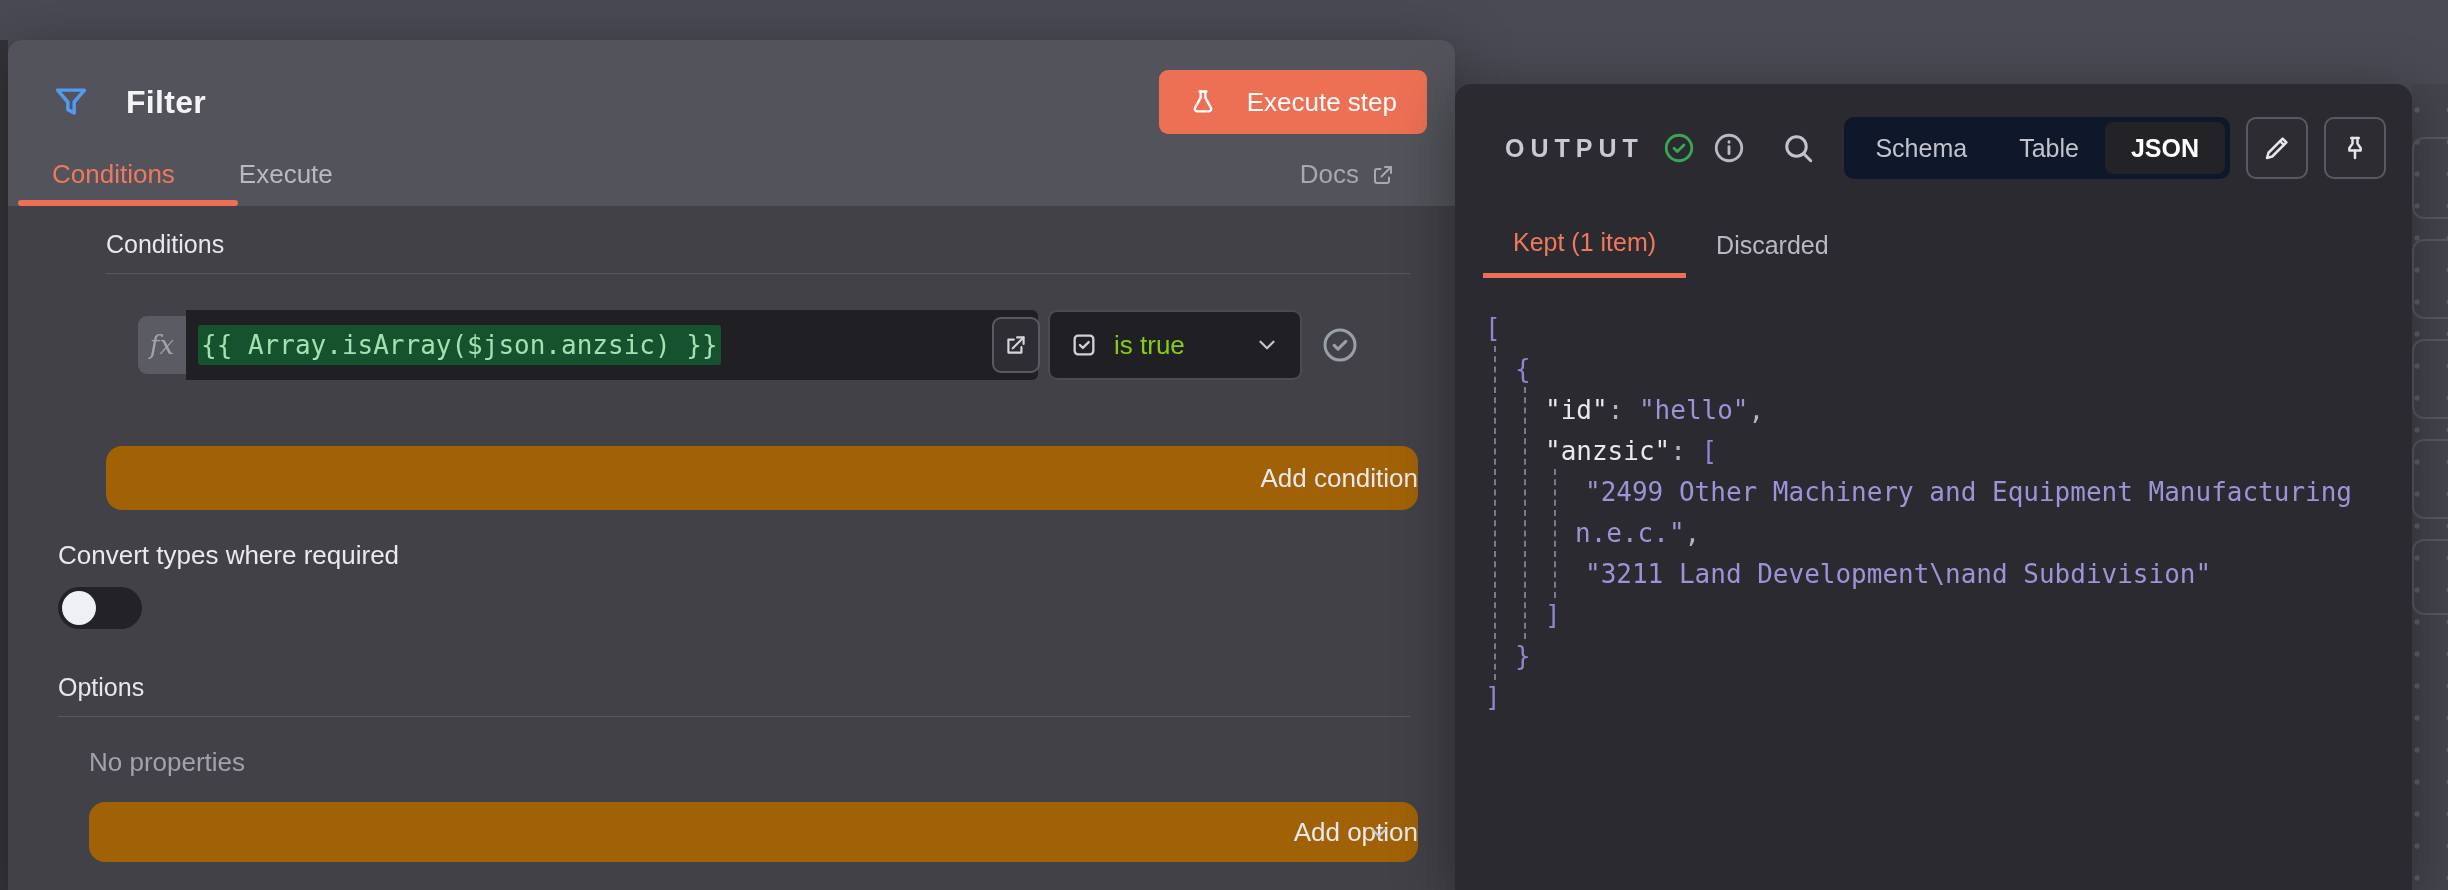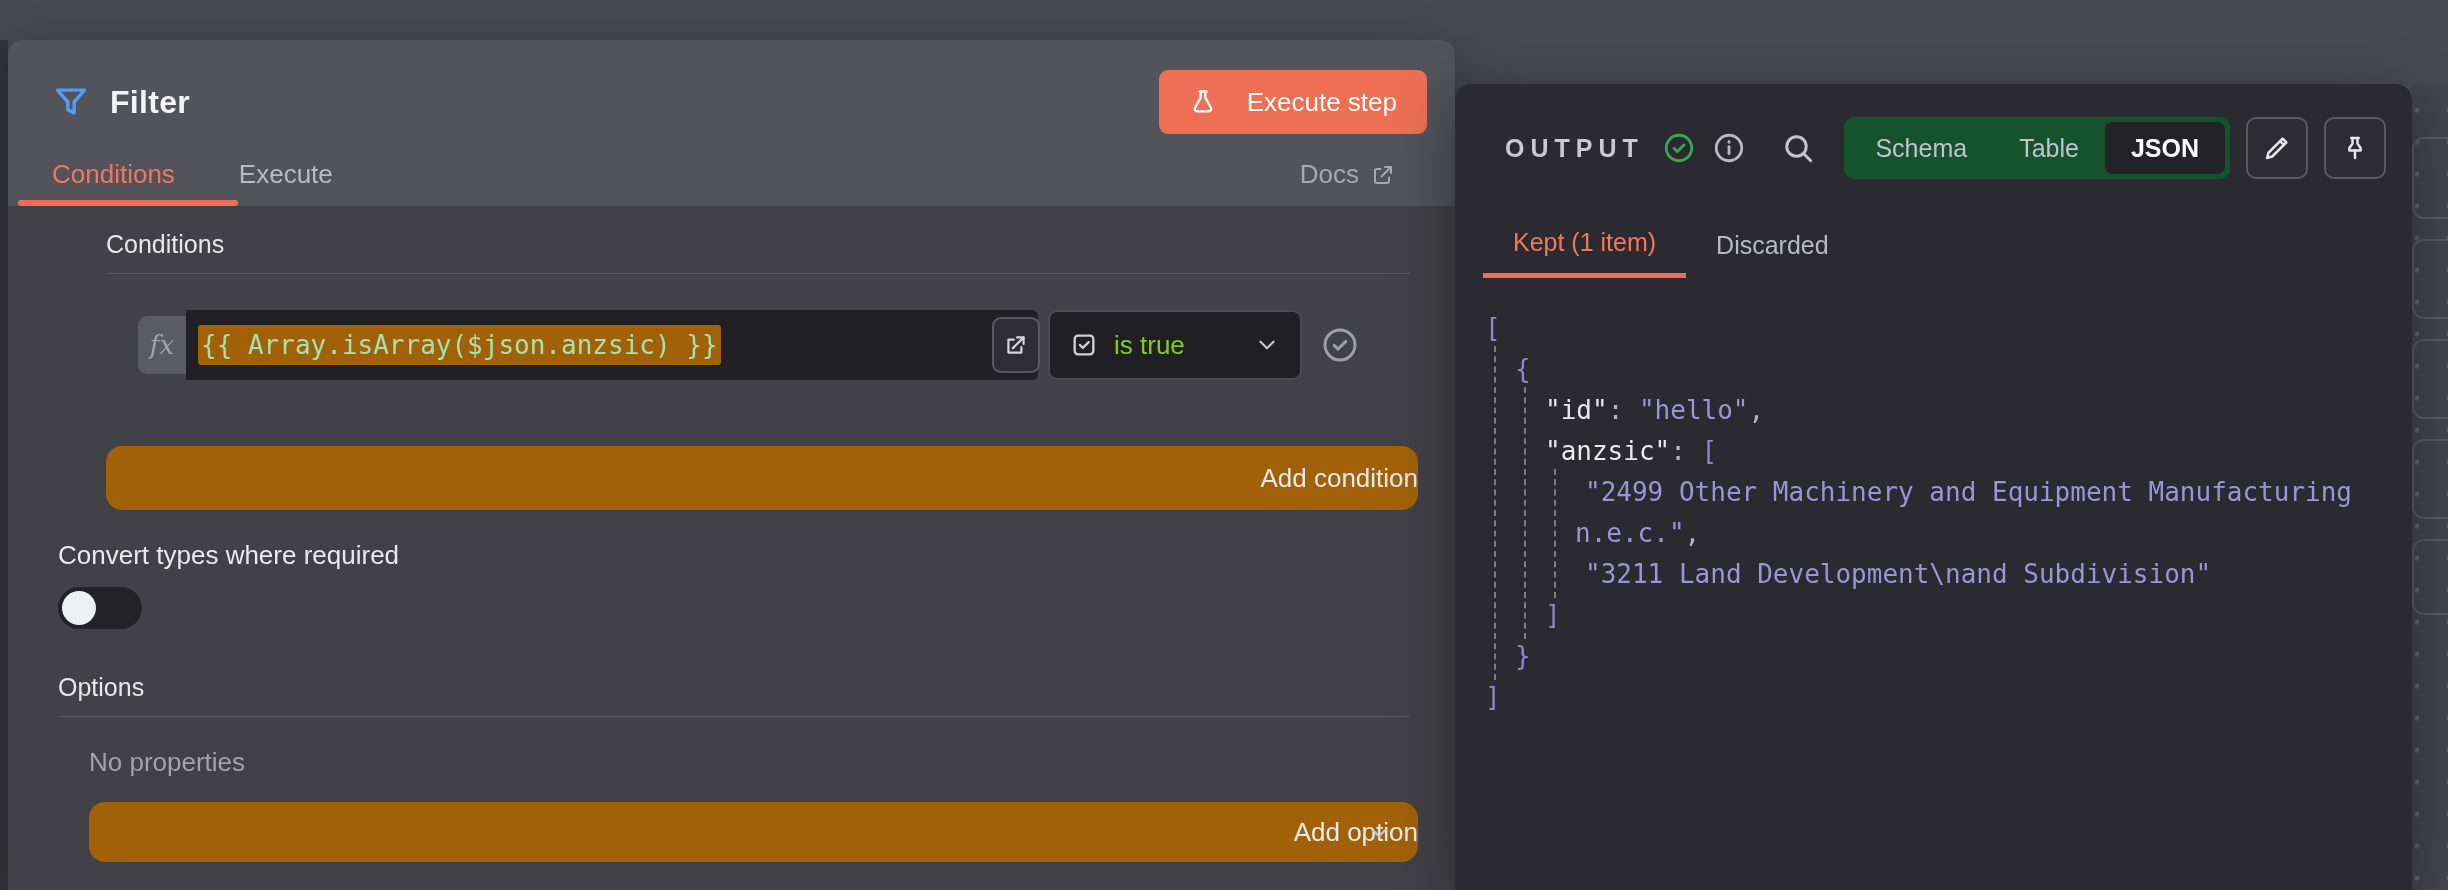--- a/index.html
+++ b/index.html
@@ -27,21 +27,21 @@
   .main-panel{
     position:absolute; left:8px; top:40px; width:1447px; height:850px;
     background:#414147; border-radius:14px 14px 0 0;
     box-shadow:0 12px 60px rgba(0,0,0,.35);
   }
   .panel-header{
     position:relative; height:166px; background:#53535b; border-radius:14px 14px 0 0;
   }
   .title-row{ display:flex; align-items:center; padding:30px 28px 0 44px; }
   .node-icon{ width:38px; height:38px; flex:none; }
-  .node-title{ font-size:32px; font-weight:600; color:#f4f4f6; margin-left:20px; letter-spacing:.3px; }
+  .node-title{ font-size:32px; font-weight:600; color:#f4f4f6; margin-left:36px; letter-spacing:.3px; }
   .execute-btn{
     margin-left:auto; height:64px; padding:0 30px; border:none; cursor:pointer;
     background:#ed7054; color:#ffffff; font-size:26px; font-family:inherit;
     border-radius:9px; display:flex; align-items:center; gap:30px;
   }
   .tabs-row{ position:absolute; left:44px; bottom:16px; display:flex; gap:64px; }
   .tab{ font-size:26px; cursor:pointer; }
   .tab.active{ color:#f0785e; }
   .tab.inactive{ color:#b9b9c3; }
   .docs-link{ position:absolute; right:60px; bottom:16px; display:flex; align-items:center; gap:12px;
@@ -54,21 +54,21 @@
   .section-head.indented{ margin-left:48px; }
   .section-label{ font-size:25px; color:#e8e8ea; }
 
   .cond-row{ margin:36px 0 0 48px; display:flex; align-items:center; height:70px;padding-left:32px; }
   .fx-tab{ width:48px; height:58px; background:#5b5b63; border-radius:9px 0 0 9px; flex:none;
            display:flex; align-items:center; justify-content:center;
            font-family:"DejaVu Serif", serif; font-style:italic; font-size:26px; color:#a2a3ad; }
   .expr-input{ width:852px; height:70px; background:#202024; border-radius:0 6px 6px 0; flex:none;
                display:flex; align-items:center; padding-left:12px; position:relative;
                font-family:"DejaVu Sans Mono", monospace; font-size:26px; }
-  .expr-hl{ background:#a16207; color:#a5e0b2; padding:5px 3px; border-radius:3px; white-space:pre; }
+  .expr-hl{ background:#14532d; color:#a5e0b2; padding:5px 3px; border-radius:3px; white-space:pre; }
   .expand-btn{ position:absolute; right:-2px; top:7px; width:48px; height:56px;
                background:#2d2d33; border:2px solid #5a5a62; border-radius:9px; cursor:pointer;
                display:flex; align-items:center; justify-content:center; }
   .op-select{ width:254px; height:70px; margin-left:10px; flex:none; cursor:pointer;
               background:#202024; border:2px solid #4b4b53; border-radius:9px;
               display:flex; align-items:center; padding:0 20px; color:#84cc16; font-size:26px; }
   .op-select .op-label{ margin-left:16px; }
   .op-select .chev{ margin-left:auto; }
   .valid-icon{ margin-left:18px; flex:none; display:flex; }
 
@@ -92,21 +92,21 @@
   .output-panel{
     position:absolute; left:1455px; top:84px; width:957px; height:806px;
     background:#2a2a30; border-radius:16px 16px 0 0;
     box-shadow:0 12px 60px rgba(0,0,0,.4);
   }
   .out-header{ display:flex; align-items:center; height:128px; padding:0 26px 0 50px; }
   .out-title{ font-size:25px; font-weight:bold; letter-spacing:6px; color:#c9c9d3; }
   .out-status{ margin-left:18px; display:flex; }
   .out-info{ margin-left:16px; display:flex; }
   .out-search{ margin-left:auto; display:flex; cursor:pointer; }
-  .segmented{ margin-left:28px; display:flex; align-items:center; background:#14532d;
+  .segmented{ margin-left:28px; display:flex; align-items:center; background:#0f172a;
               border-radius:10px; padding:5px; height:62px; }
   .segment{ padding:0 26px; height:52px; display:flex; align-items:center;
             font-size:25px; color:#c3c3cd; cursor:pointer; border-radius:8px; }
   .segment.active{ background:#222227; color:#ffffff; font-weight:bold; }
   .icon-btn{ width:62px; height:62px; margin-left:16px; cursor:pointer;
              border:2px solid #595961; border-radius:10px; background:#2c2c32;
              display:flex; align-items:center; justify-content:center; }
 
   .branch-tabs{ display:flex; padding-left:28px; height:66px; }
   .branch-tab{ padding:0 30px; display:flex; align-items:center; font-size:25px; cursor:pointer; }

